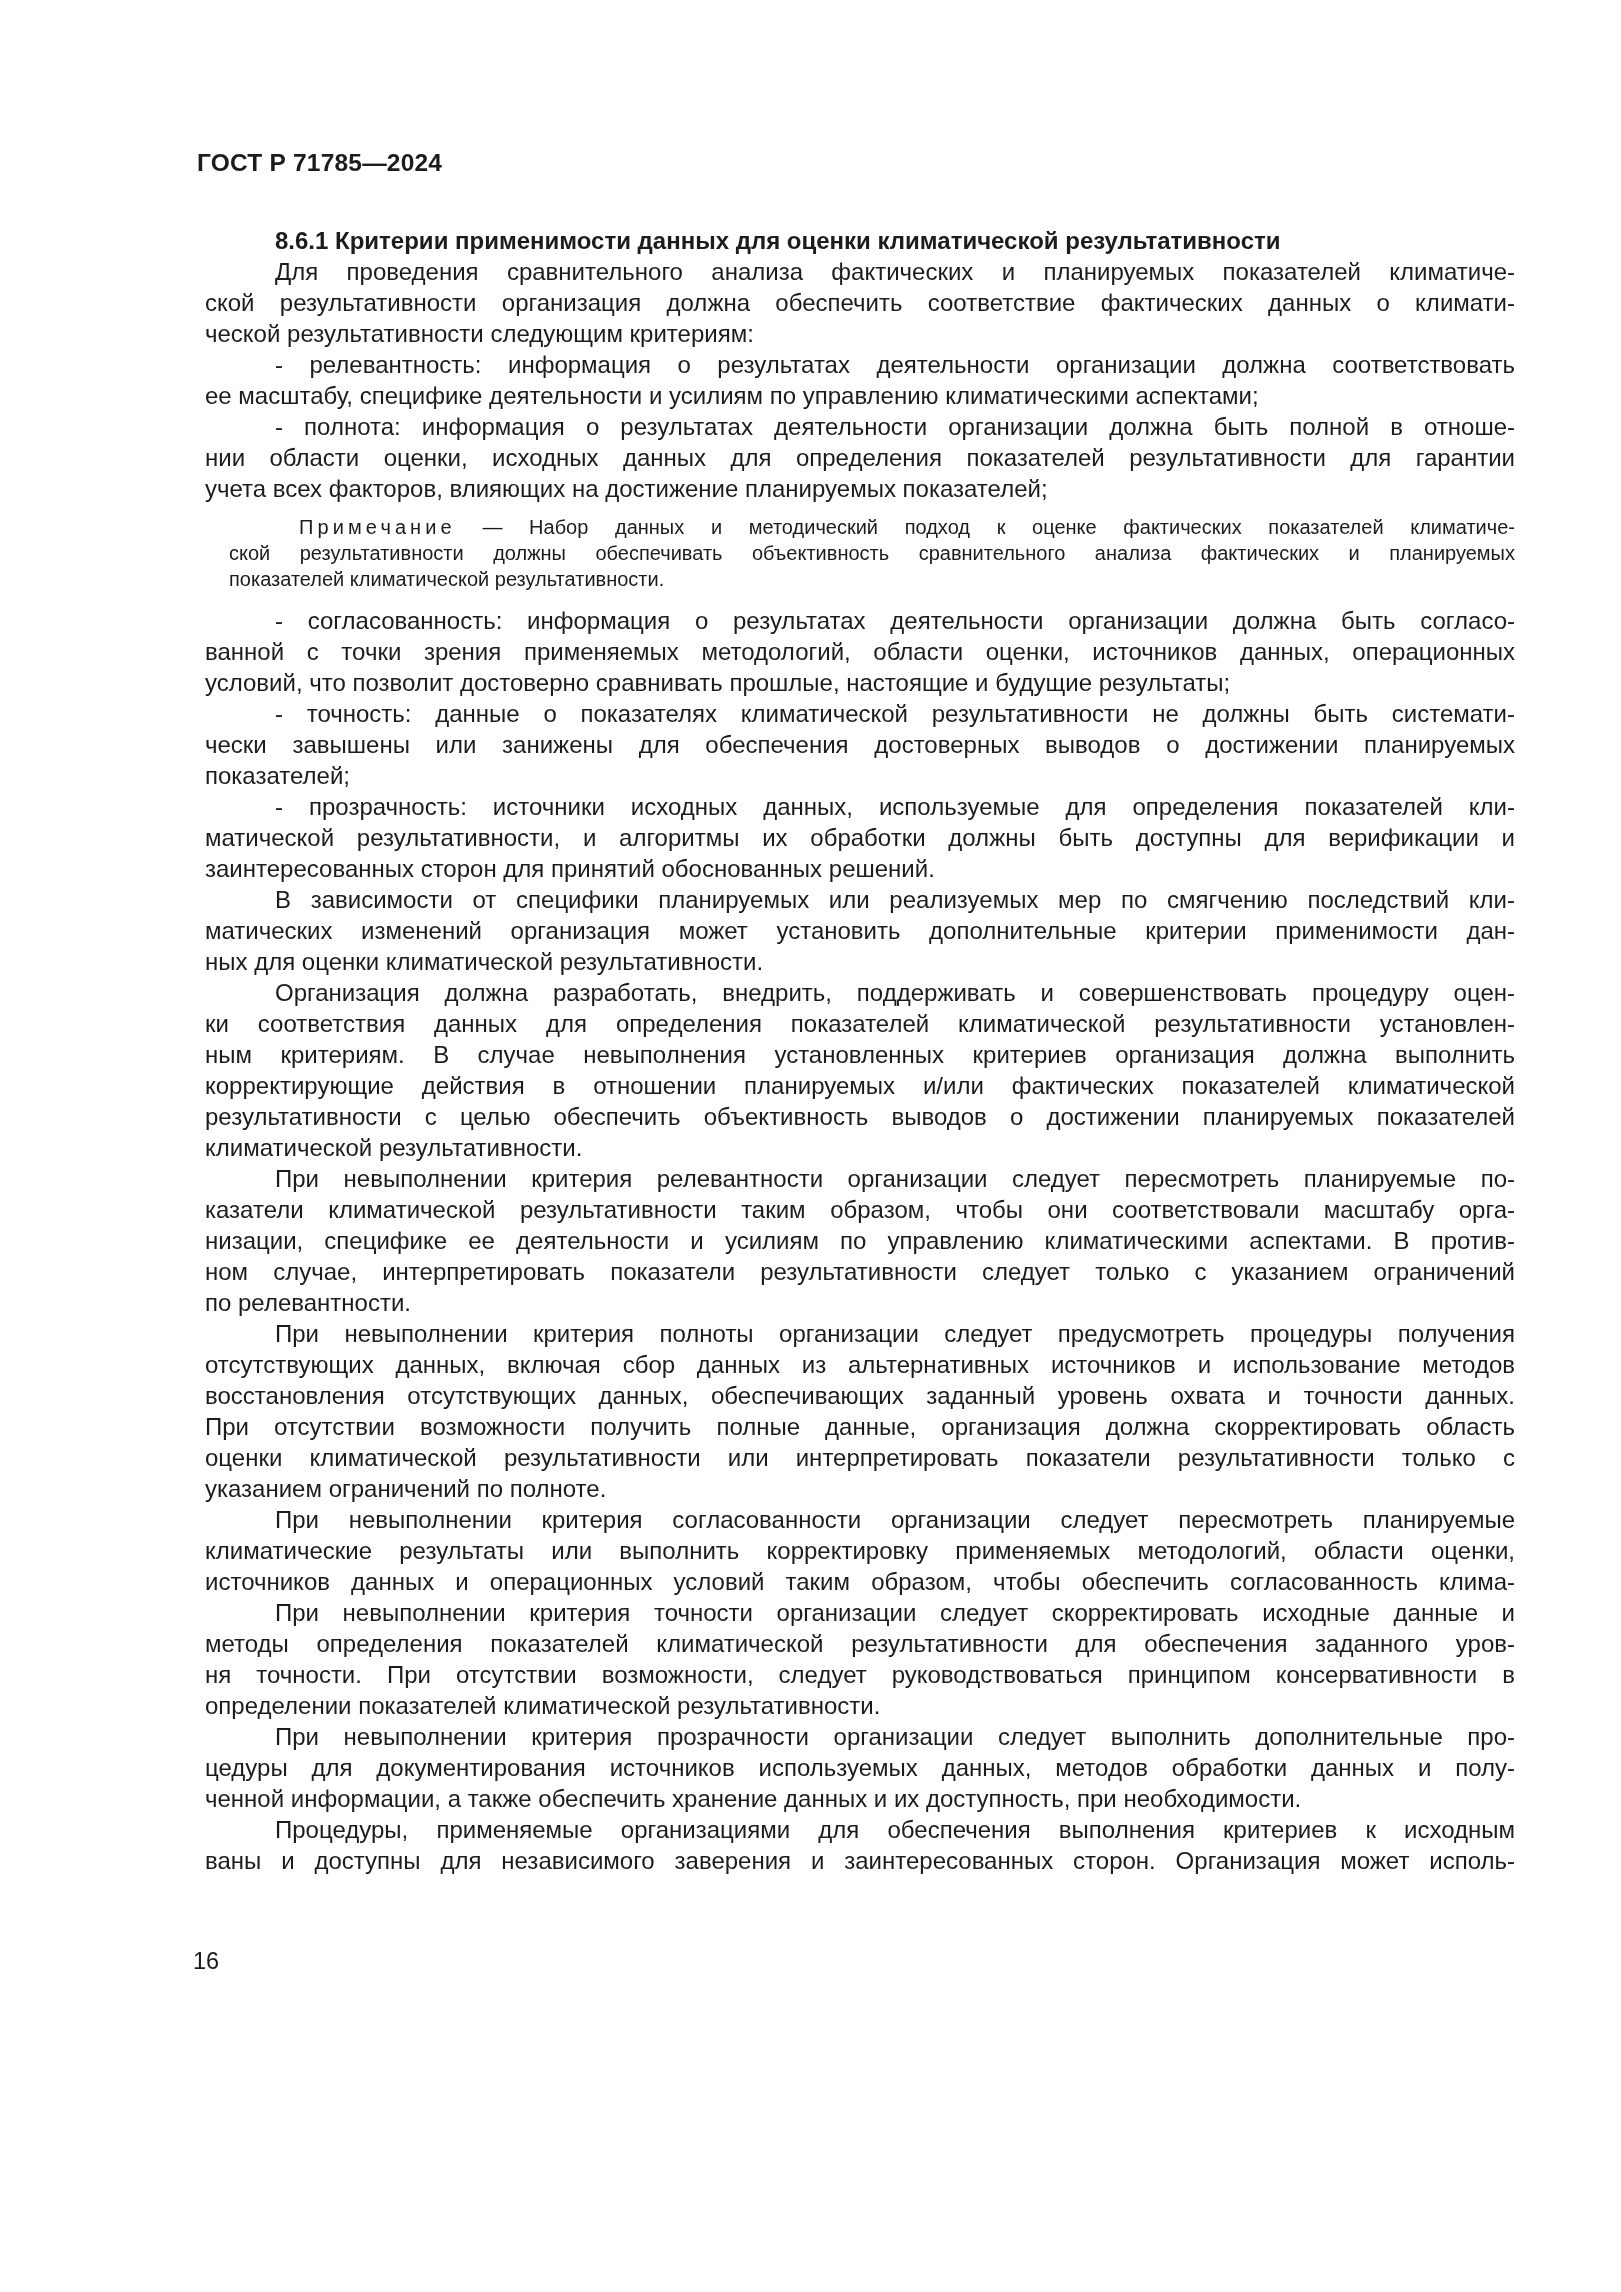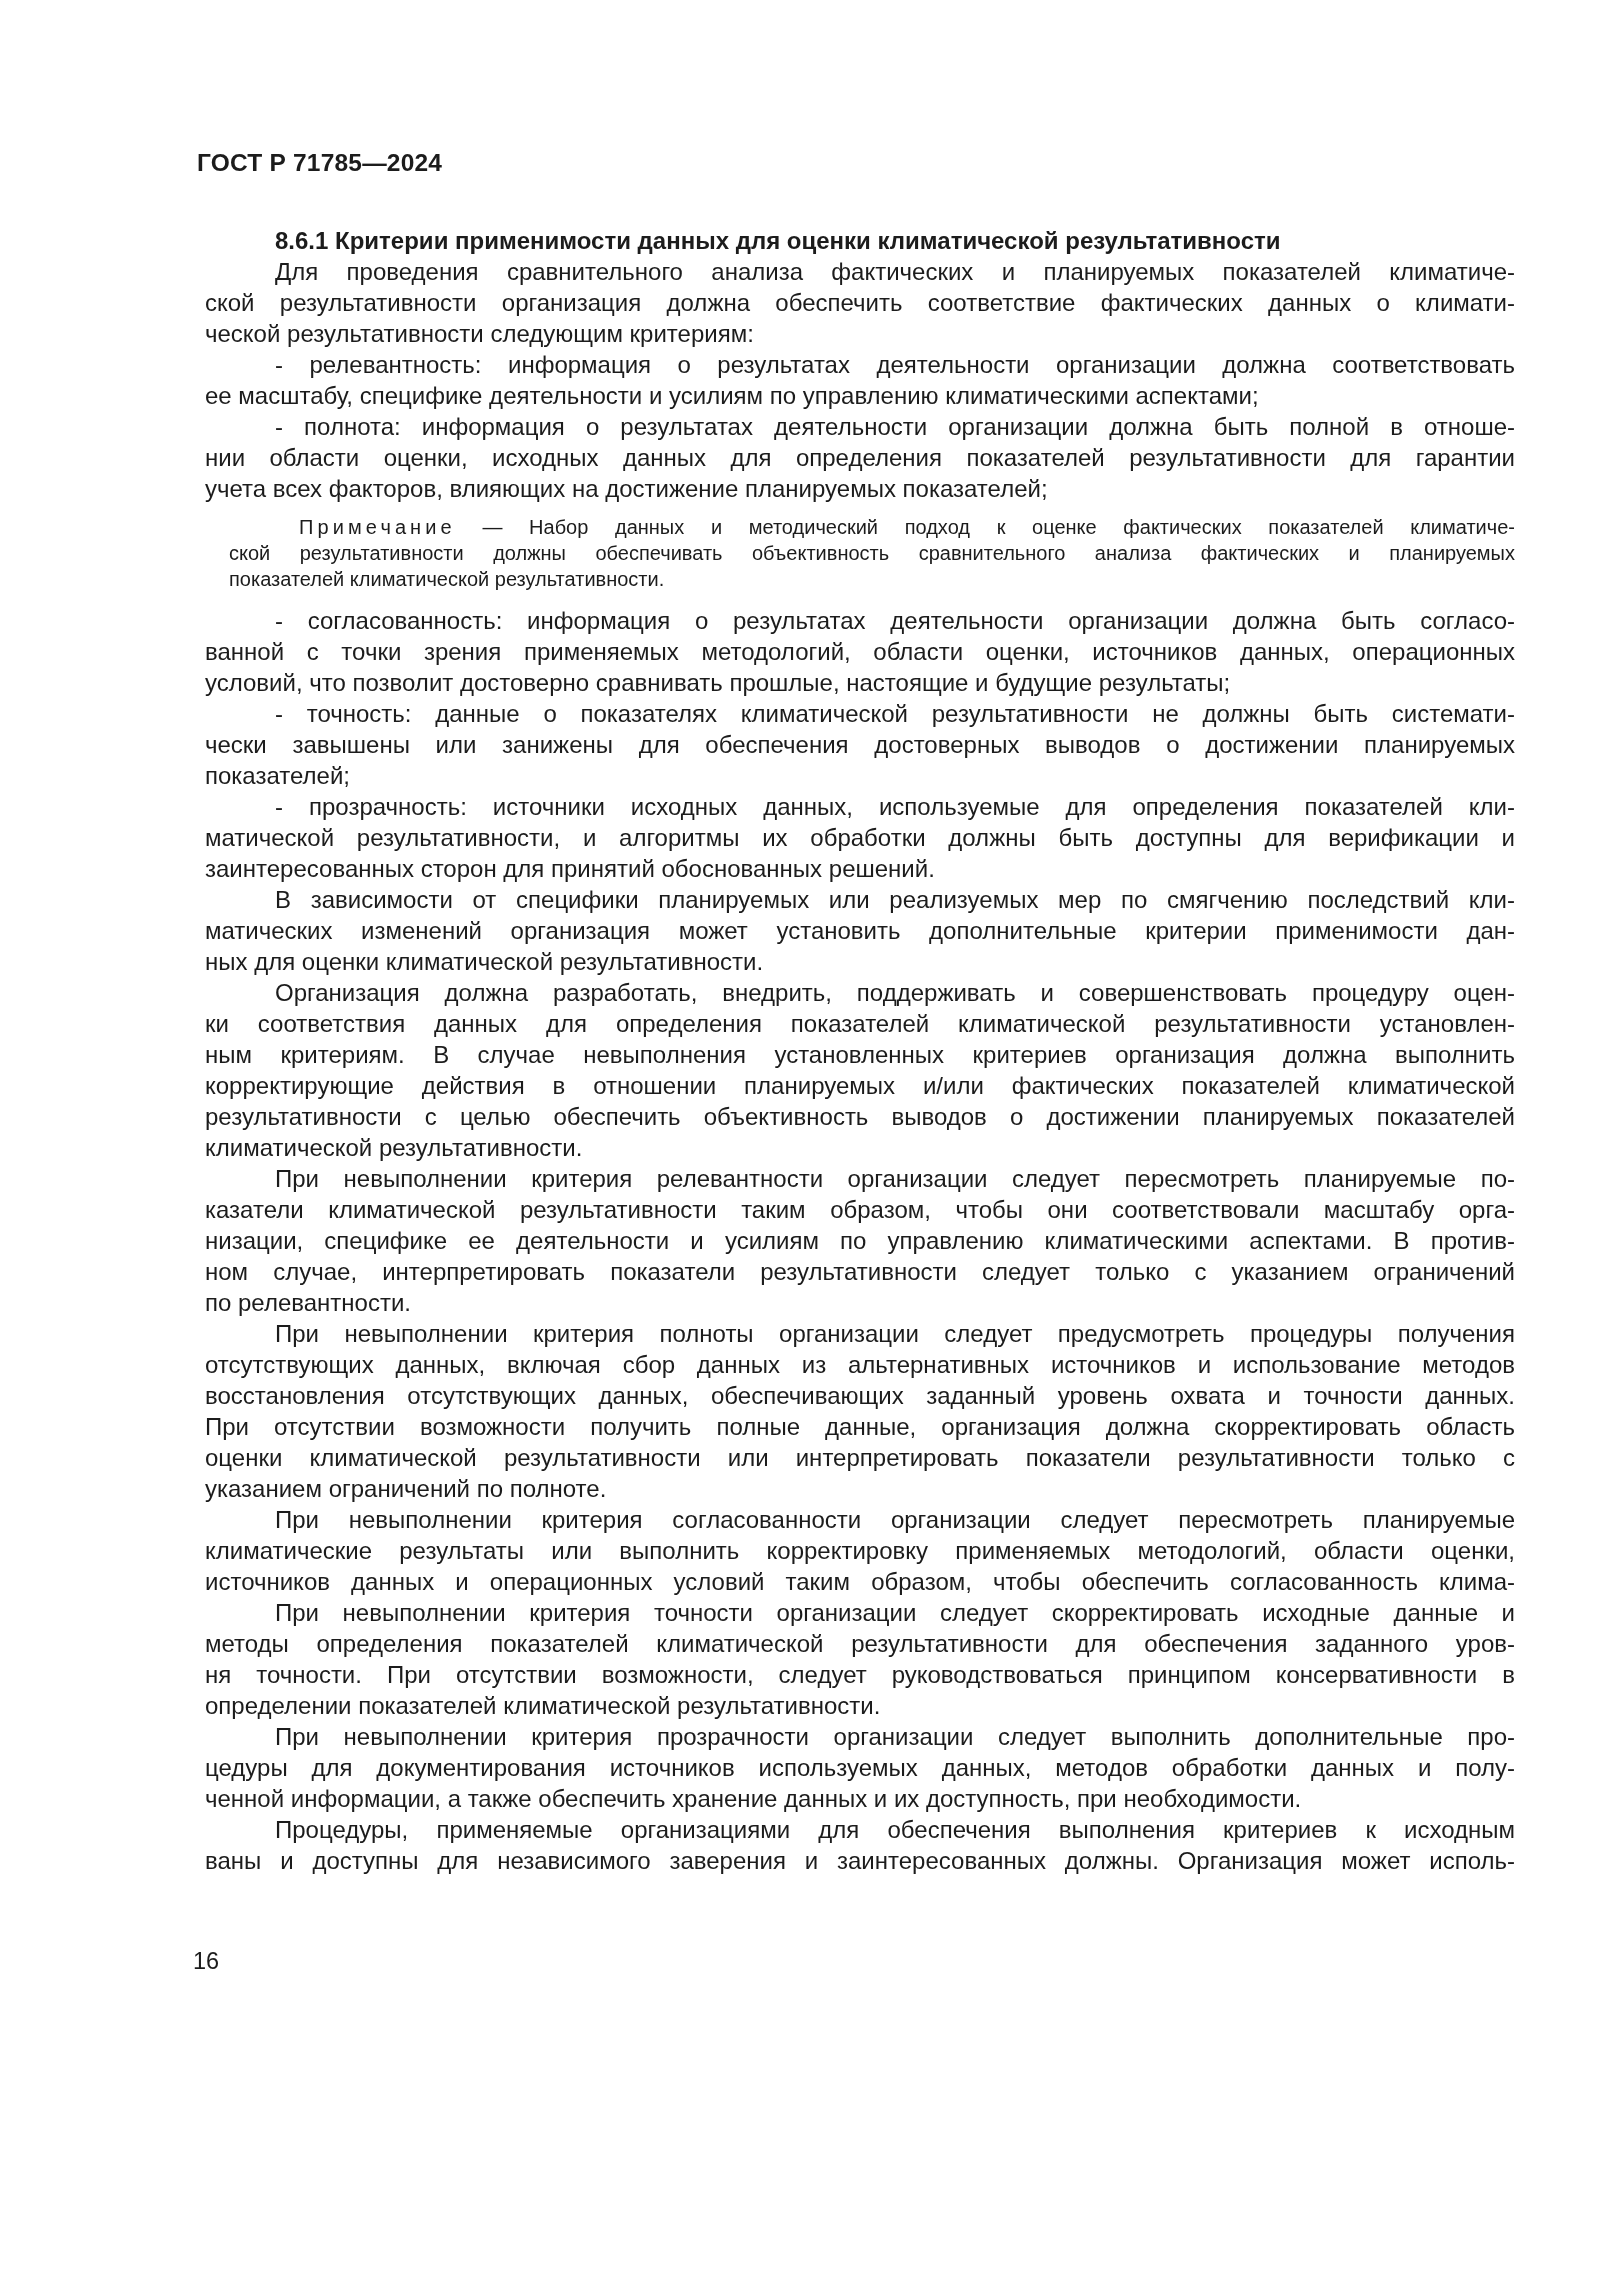--- a/index.html
+++ b/index.html
@@ -111,19 +111,19 @@
     </div>
 
     <div>
       <span class="line indent">При невыполнении критерия прозрачности организации следует выполнить дополнительные про-</span>
       <span class="line">цедуры для документирования источников используемых данных, методов обработки данных и полу-</span>
       <span class="line last">ченной информации, а также обеспечить хранение данных и их доступность, при необходимости.</span>
     </div>
 
     <div>
       <span class="line indent">Процедуры, применяемые организациями для обеспечения выполнения критериев к исходным</span>
-      <span class="line">ваны и доступны для независимого заверения и заинтересованных должны. Организация может исполь-</span>
+      <span class="line">ваны и доступны для независимого заверения и заинтересованных сторон. Организация может исполь-</span>
     </div>
   </div>
 
   <div class="page-number">16</div>
 </div>
 
 
 </body></html>

